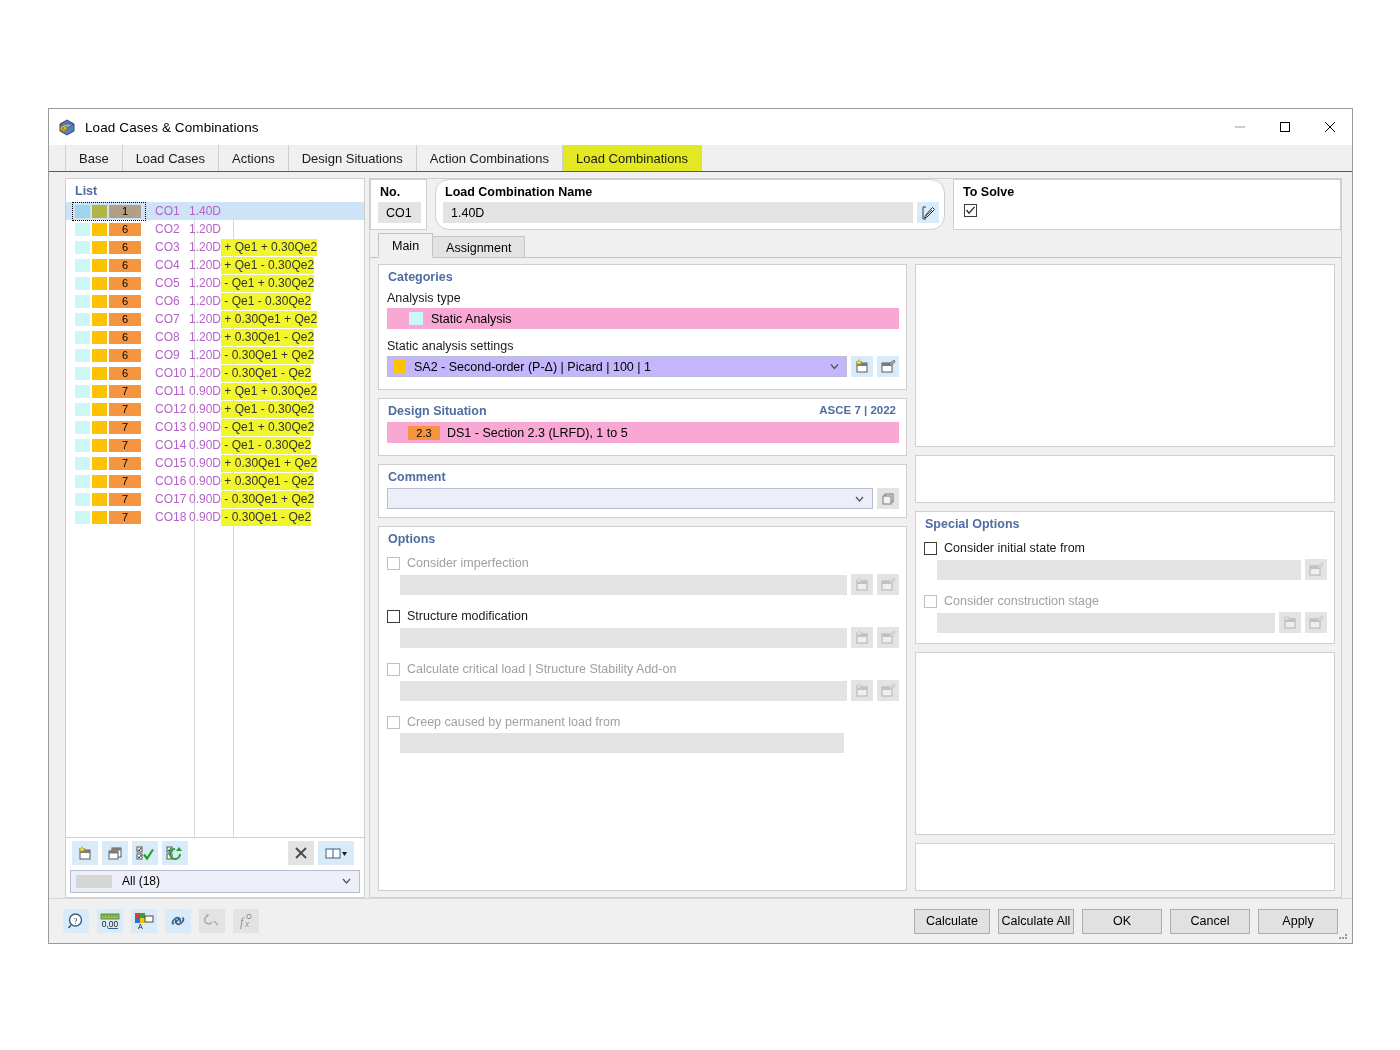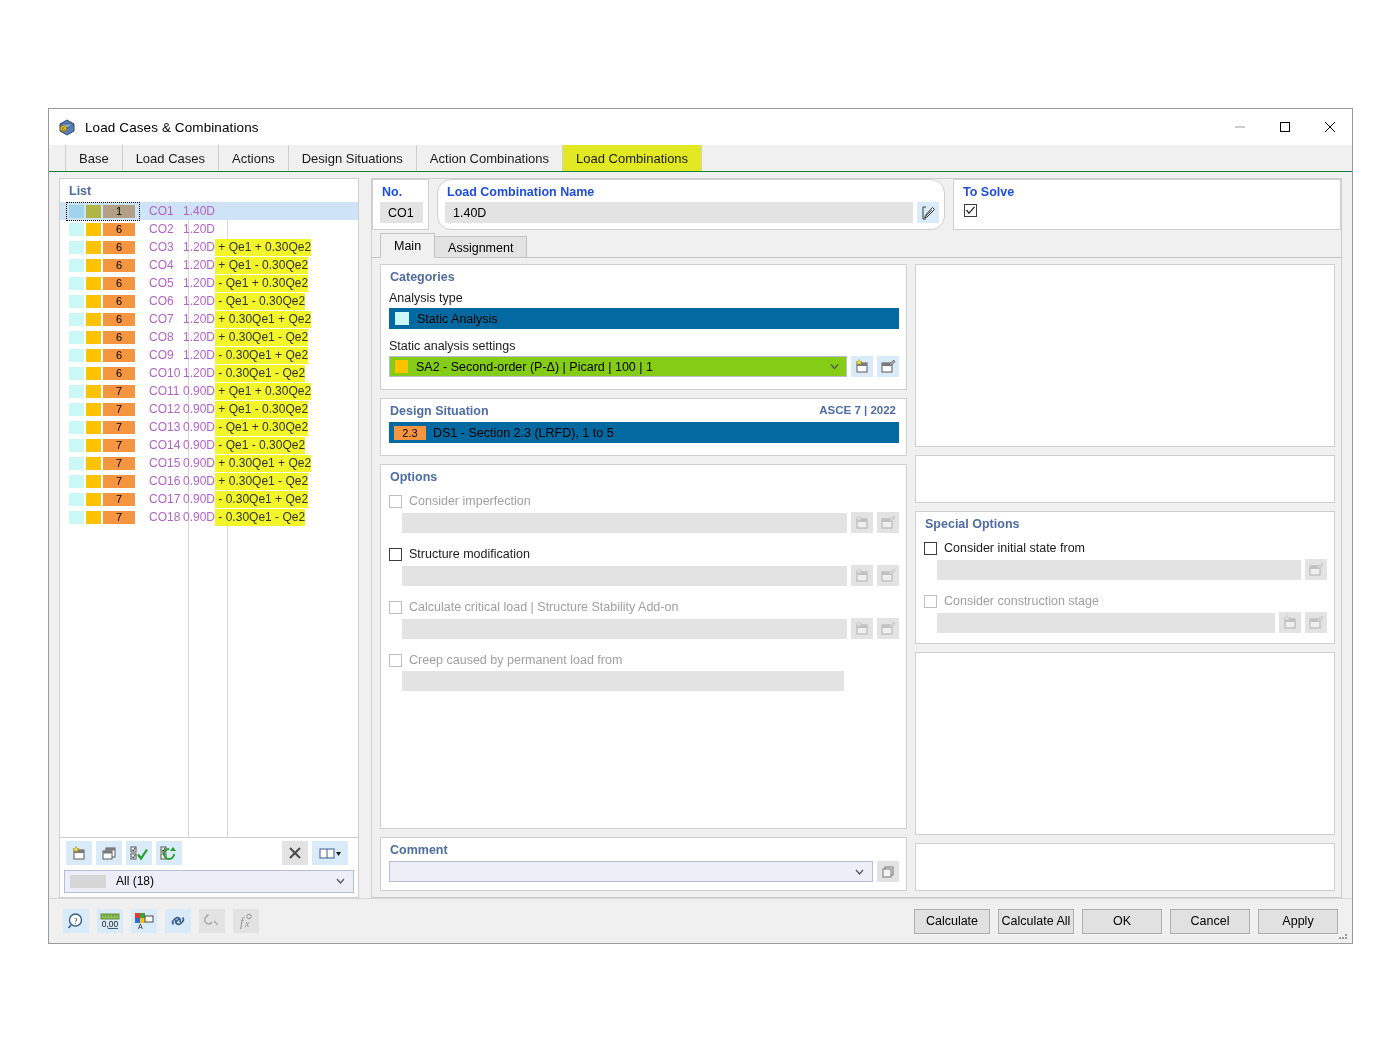--- a/index.html
+++ b/index.html
@@ -81,22 +81,23 @@
     background: #e2e821;
     font-weight: normal;
   }
 
   
   .body {
     flex: 1 1 auto;
     display: flex;
     padding: 6px 10px 0 10px;
     box-sizing: border-box;
-    gap: 12px;
+    gap: 4px;
     min-height: 0;
+    margin-left: 6px;
   }
 
   
   .left-panel {
     width: 300px;
     flex: 0 0 auto;
     display: flex;
     flex-direction: column;
     min-height: 0;
   }
@@ -243,21 +244,21 @@
     flex: 0 0 auto;
   }
   .card {
     background: #ffffff;
     border: 1px solid #cfcfcf;
     box-sizing: border-box;
   }
   .card-label {
     font-size: 12.5px;
     font-weight: bold;
-    color: #1d4ed8;
+    color: #000000;
     padding: 5px 0 3px 9px;
   }
   .plain-field {
     height: 21px;
     background: #e3e3e3;
     display: flex;
     align-items: center;
     font-size: 12.5px;
     padding-left: 8px;
     box-sizing: border-box;
@@ -338,30 +339,31 @@
   }
   .group-title .rhs { color: #4f6da2; padding-right: 10px; font-size: 11.5px; }
   .field-label {
     font-size: 12.5px;
     color: #1a1a1a;
     padding: 3px 0 3px 8px;
   }
   .row-field { display: flex; align-items: center; gap: 4px; padding: 0 7px 0 8px; }
   .swatch-field {
     height: 21px;
-    background: #0369a1;
+    background: #f9a8d4;
     display: flex; align-items: center;
     font-size: 12.5px;
     flex: 1 1 auto;
     min-width: 0;
+    padding-left: 16px;
   }
   .swatch-field .box { width: 14px; height: 13px; margin: 0 8px 0 6px; flex: 0 0 auto;}
   .combo-field {
     height: 21px;
-    background: #84cc16;
+    background: #c4b5fd;
     border: 1px solid #b9bdd4;
     display: flex; align-items: center;
     font-size: 12.5px;
     flex: 1 1 auto;
     min-width: 0;
     position: relative;
     box-sizing: border-box;
   }
   .combo-field .box { width: 13px; height: 13px; margin: 0 8px 0 5px; flex: 0 0 auto;}
   .combo-field .caret { position: absolute; right: 7px; }
@@ -814,20 +816,41 @@
               <span class="rhs">ASCE 7 | 2022</span>
             </div>
             <div class="row-field" style="padding-bottom:12px">
               <div class="swatch-field">
                 <span class="ds-chip">2.3</span>
                 <span>DS1 - Section 2.3 (LRFD), 1 to 5</span>
               </div>
             </div>
           </div>
 
+          <div class="group">
+            <div class="group-title">
+                <span>Comment</span>
+              </div>
+            <div class="row-field" style="padding-bottom:8px">
+              <div class="comment-combo">
+                <span class="combo-arrow">
+                  <svg width="9" height="9" viewBox="0 0 9 9">
+                      <path d="M1,2.5 L4.5,6.5 L8,2.5" stroke="#555" stroke-width="1.2" fill="none"></path>
+                    </svg>
+                </span>
+              </div>
+              <div class="icon-btn dim">
+                <svg width="16" height="15" viewBox="0 0 16 15">
+                  <rect x="5" y="3" width="8" height="8" fill="#e6e6e6" stroke="#7a7a7a" stroke-width="1"></rect>
+                  <rect x="3" y="5" width="8" height="8" fill="#f2f2f2" stroke="#7a7a7a" stroke-width="1"></rect>
+                </svg>
+              </div>
+            </div>
+          </div>
+
           <div class="group" style="flex:1 1 auto">
             <div class="group-title">
                 <span>Options</span>
               </div>
 
             <div class="opt-row">
               <span class="checkbox disabled"></span>
               <span class="lbl dim">Consider imperfection</span>
             </div>
             <div class="grey-line">
@@ -894,41 +917,20 @@
 
             <div class="opt-row" style="padding-top:10px">
               <span class="checkbox disabled"></span>
               <span class="lbl dim">Creep caused by permanent load from</span>
             </div>
             <div class="grey-line" style="padding-right:62px">
               <div class="grey-input"></div>
             </div>
 
             <div class="spacer-flex"></div>
-          </div>
-
-          <div class="group">
-            <div class="group-title">
-                <span>Comment</span>
-              </div>
-            <div class="row-field" style="padding-bottom:8px">
-              <div class="comment-combo">
-                <span class="combo-arrow">
-                  <svg width="9" height="9" viewBox="0 0 9 9">
-                      <path d="M1,2.5 L4.5,6.5 L8,2.5" stroke="#555" stroke-width="1.2" fill="none"></path>
-                    </svg>
-                </span>
-              </div>
-              <div class="icon-btn dim">
-                <svg width="16" height="15" viewBox="0 0 16 15">
-                  <rect x="5" y="3" width="8" height="8" fill="#e6e6e6" stroke="#7a7a7a" stroke-width="1"></rect>
-                  <rect x="3" y="5" width="8" height="8" fill="#f2f2f2" stroke="#7a7a7a" stroke-width="1"></rect>
-                </svg>
-              </div>
-            </div>
           </div>
 
         </div>
 
         <div class="col-side">
           <div class="group" style="height:183px"></div>
           <div class="group" style="height:48px"></div>
 
           <div class="group">
             <div class="group-title">

